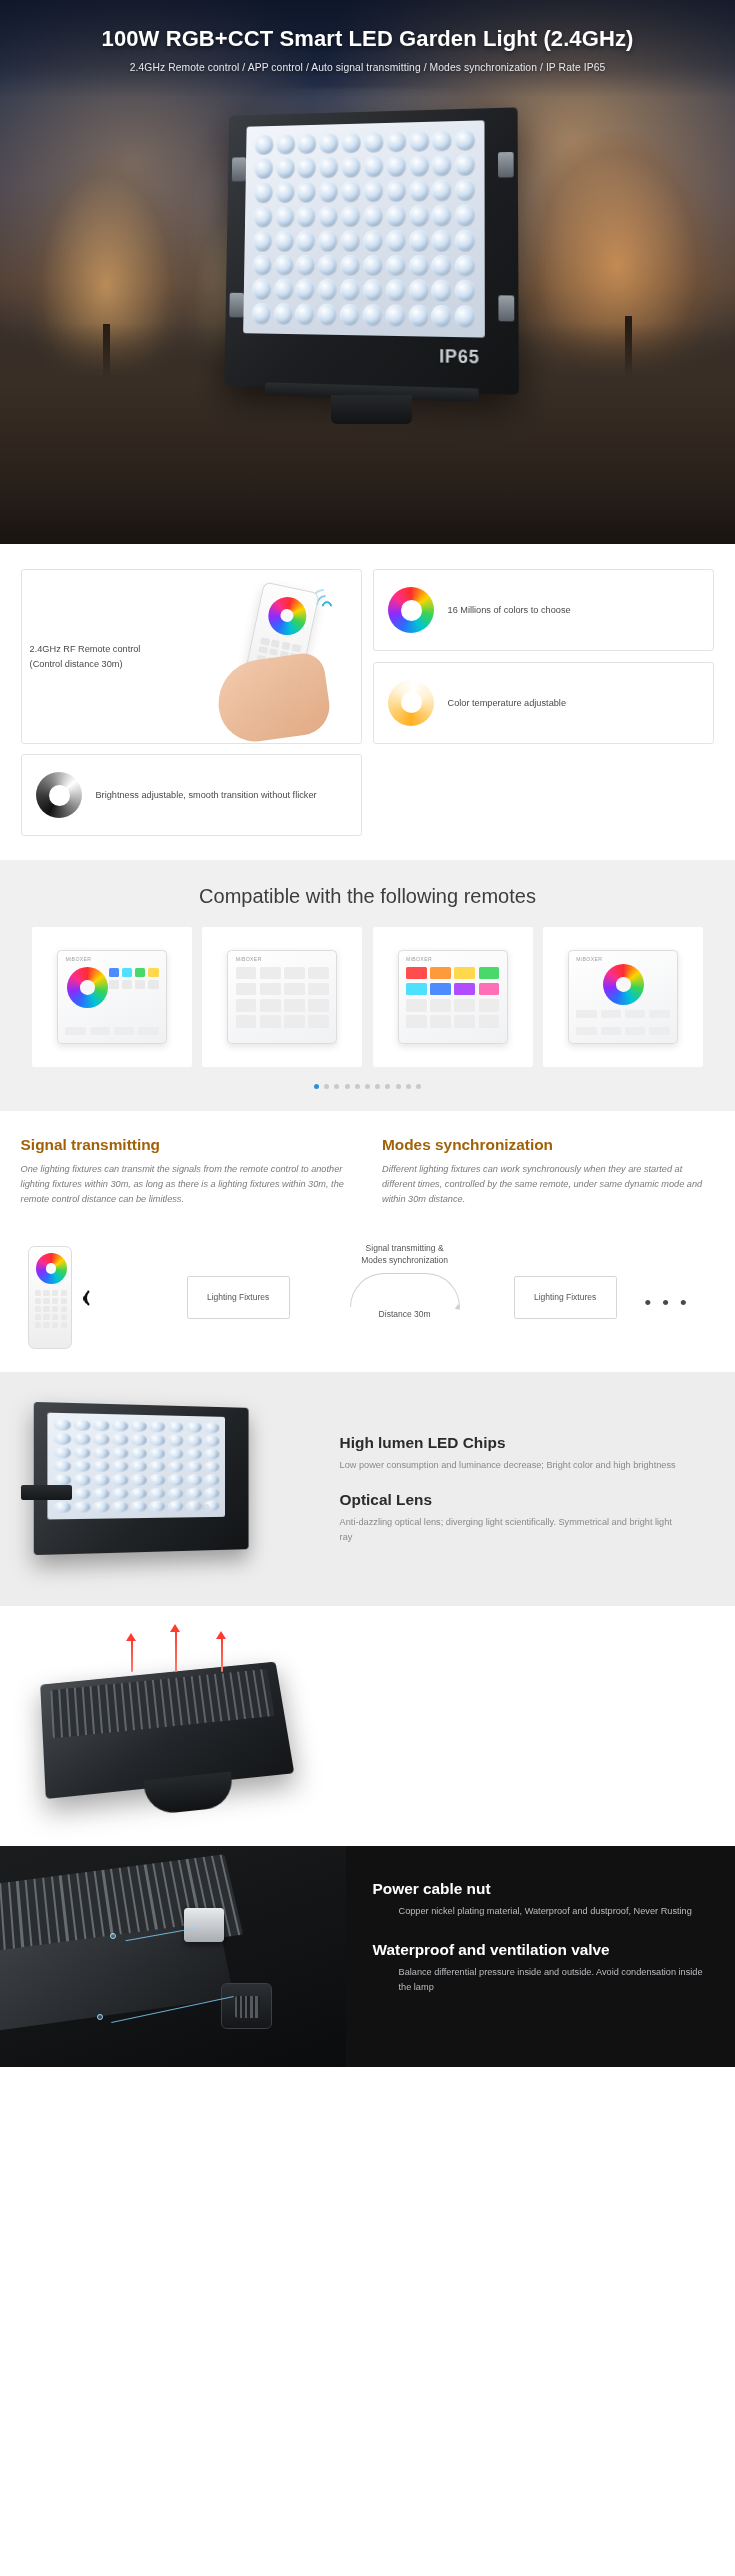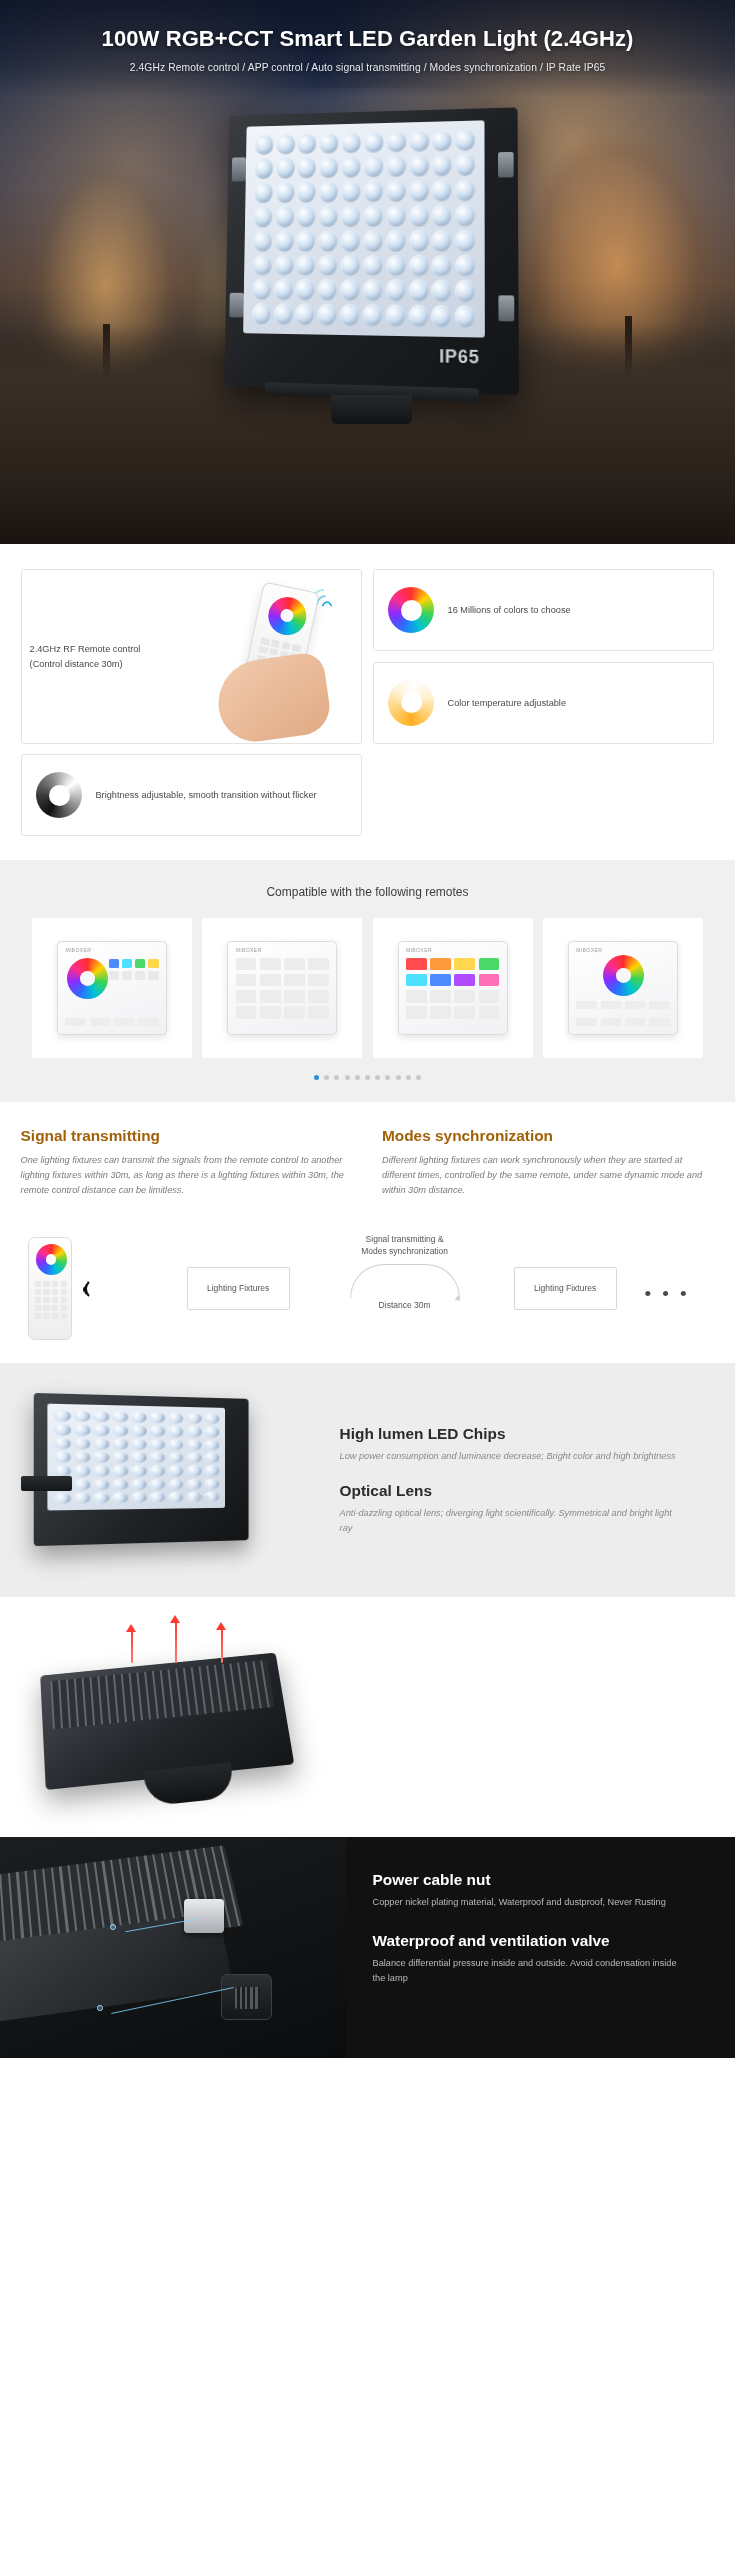--- a/index.html
+++ b/index.html
@@ -186,21 +186,21 @@
   .wifi-arc span:nth-child(1){ width:10.3px;height:10.3px; right:4.4px; bottom:2.9px; }
   .wifi-arc span:nth-child(2){ width:19px;height:19px; right:1.5px; bottom:0px; border-color:#7cd0ea transparent transparent #7cd0ea00; }
   .wifi-arc span:nth-child(3){ width:28px;height:28px; right:-1.5px; bottom:-2.9px; border-color:#b7e6f5 transparent transparent transparent; }
 
   
   .remotes-section {
     margin-top: 16px;
     background: #f0f0f0;
     padding: 25px 0 22px;
   }
-  .remotes-title { text-align:center; font-size: 12px; color: #3d3d3d; font-weight: 400; margin-bottom: 19px; }
+  .remotes-title { text-align:center; font-size: 20px; color: #3d3d3d; font-weight: 400; margin-bottom: 19px; }
   .remotes-row { display:flex; justify-content:center; gap: 10.3px; padding: 0 20.6px; }
   .remote-card {
     background:#fff; width: 160px; height: 140px; border-radius: 2.2px;
     display:flex; align-items:center; justify-content:center; position:relative;
   }
   .panel {
     position: relative; width: 110px; height: 94px;
     background: linear-gradient(160deg,#ffffff,#f0f1f3);
     border: 0.7px solid #dcdcdc; border-radius: 4.4px;
     box-shadow: 0 2.9px 7.4px rgba(0,0,0,.10);
@@ -280,21 +280,21 @@
     background: linear-gradient(135deg,#43474b 0%, #202326 60%, #121416 100%);
     border-radius: 3.7px; transform: perspective(662px) rotateY(14deg);
     box-shadow: 0 10.3px 22px rgba(0,0,0,.35);
   }
   .chip-face { position:absolute; left: 13.2px; top: 10.3px; right: 26.5px; bottom: 34px;
     background: linear-gradient(160deg,#eef3f9,#cfd8e4); border-radius:2.2px; overflow:hidden; }
   .chip-face .led-grid { inset: 5.9px; grid-template-columns: repeat(9,1fr); grid-template-rows: repeat(7,1fr); gap:2.2px;}
   .chip-ip { position:absolute; right: 43px; bottom: 40px; color:#c8ccd1; font-size: 8px; }
   .chip-arm { position:absolute; left: 0px; top: 88px; width: 51px; height: 14.7px; background: linear-gradient(180deg,#2a2d30,#15181a); border-radius:2.2px; }
   .sect-text h3 { font-size: 15.4px; font-weight: 700; color:#2b2b2b; margin-bottom: 5.9px; }
-  .sect-text p { font-size: 9.2px; line-height:1.6; color:#8a8a8a; max-width: 346px; font-style: italic; }
+  .sect-text p { font-size: 9.2px; line-height:1.6; color:#8a8a8a; max-width: 346px; }
   .sect-text .gap { height: 19px; }
 
   
   .sect-heat { background:#fff; padding: 19px 20.6px 22px; display:flex; align-items:center; gap: 7.4px; }
   .heat-text { width: 346px; }
   .heat-text h3 { font-size: 15.4px; font-weight: 700; color:#2b2b2b; margin-bottom: 7.4px; text-align:center; }
   .heat-text p { font-size: 9.2px; line-height:1.6; color:#8a8a8a; text-align:center; }
   .heat-img { position:relative; width: 324px; height: 199px; }
   .heat-body {
     position:absolute; left: 22px; top: 44px; width: 243px; height: 118px;
@@ -326,21 +326,21 @@
   .valve { position:absolute; left: 221px; top: 137px; width: 51px; height: 46px;
     background: linear-gradient(180deg,#2c2f33,#141618); border-radius: 5.9px; border:0.7px solid #3c4045; }
   .valve::after { content:""; position:absolute; left: 13.2px; top: 11.8px; width: 25px; height: 22px; border-radius: 2.9px;
     background: repeating-linear-gradient(90deg,#55595e 0 2.2px,#1b1d20 2.2px 5.1px); }
   .lead { position:absolute; border-top: 0.7px solid #7fd4ff; opacity:.8; }
   .l1 { left: 125px; top: 88px; width: 71px; transform: rotate(-10deg); }
   .l2 { left: 110px; top: 163px; width: 125px; transform: rotate(-12deg); }
   .dotmk { position:absolute; width: 5.9px; height: 5.9px; border-radius:50%; border:0.7px solid #9fdcff; background: rgba(160,220,255,.25); }
   .cable-text { flex: 1; padding: 34px 26.5px; color:#fff; }
   .cable-text h3 { font-size: 15.4px; font-weight: 700; margin-bottom: 5.9px; }
-  .cable-text p { font-size: 9.2px; line-height: 1.62; color:#b9bcc0; max-width: 316px; }
+  .cable-text p { font-size: 9.2px; line-height: 1.62; color:#b9bcc0; max-width: 316px; margin-left: 26px; }
   .cable-text .gap { height: 22px; }
 </style>
 </head>
 <body>
 
 <div class="page">
 
   <section class="hero">
     <div class="hero-sky"></div>
 

